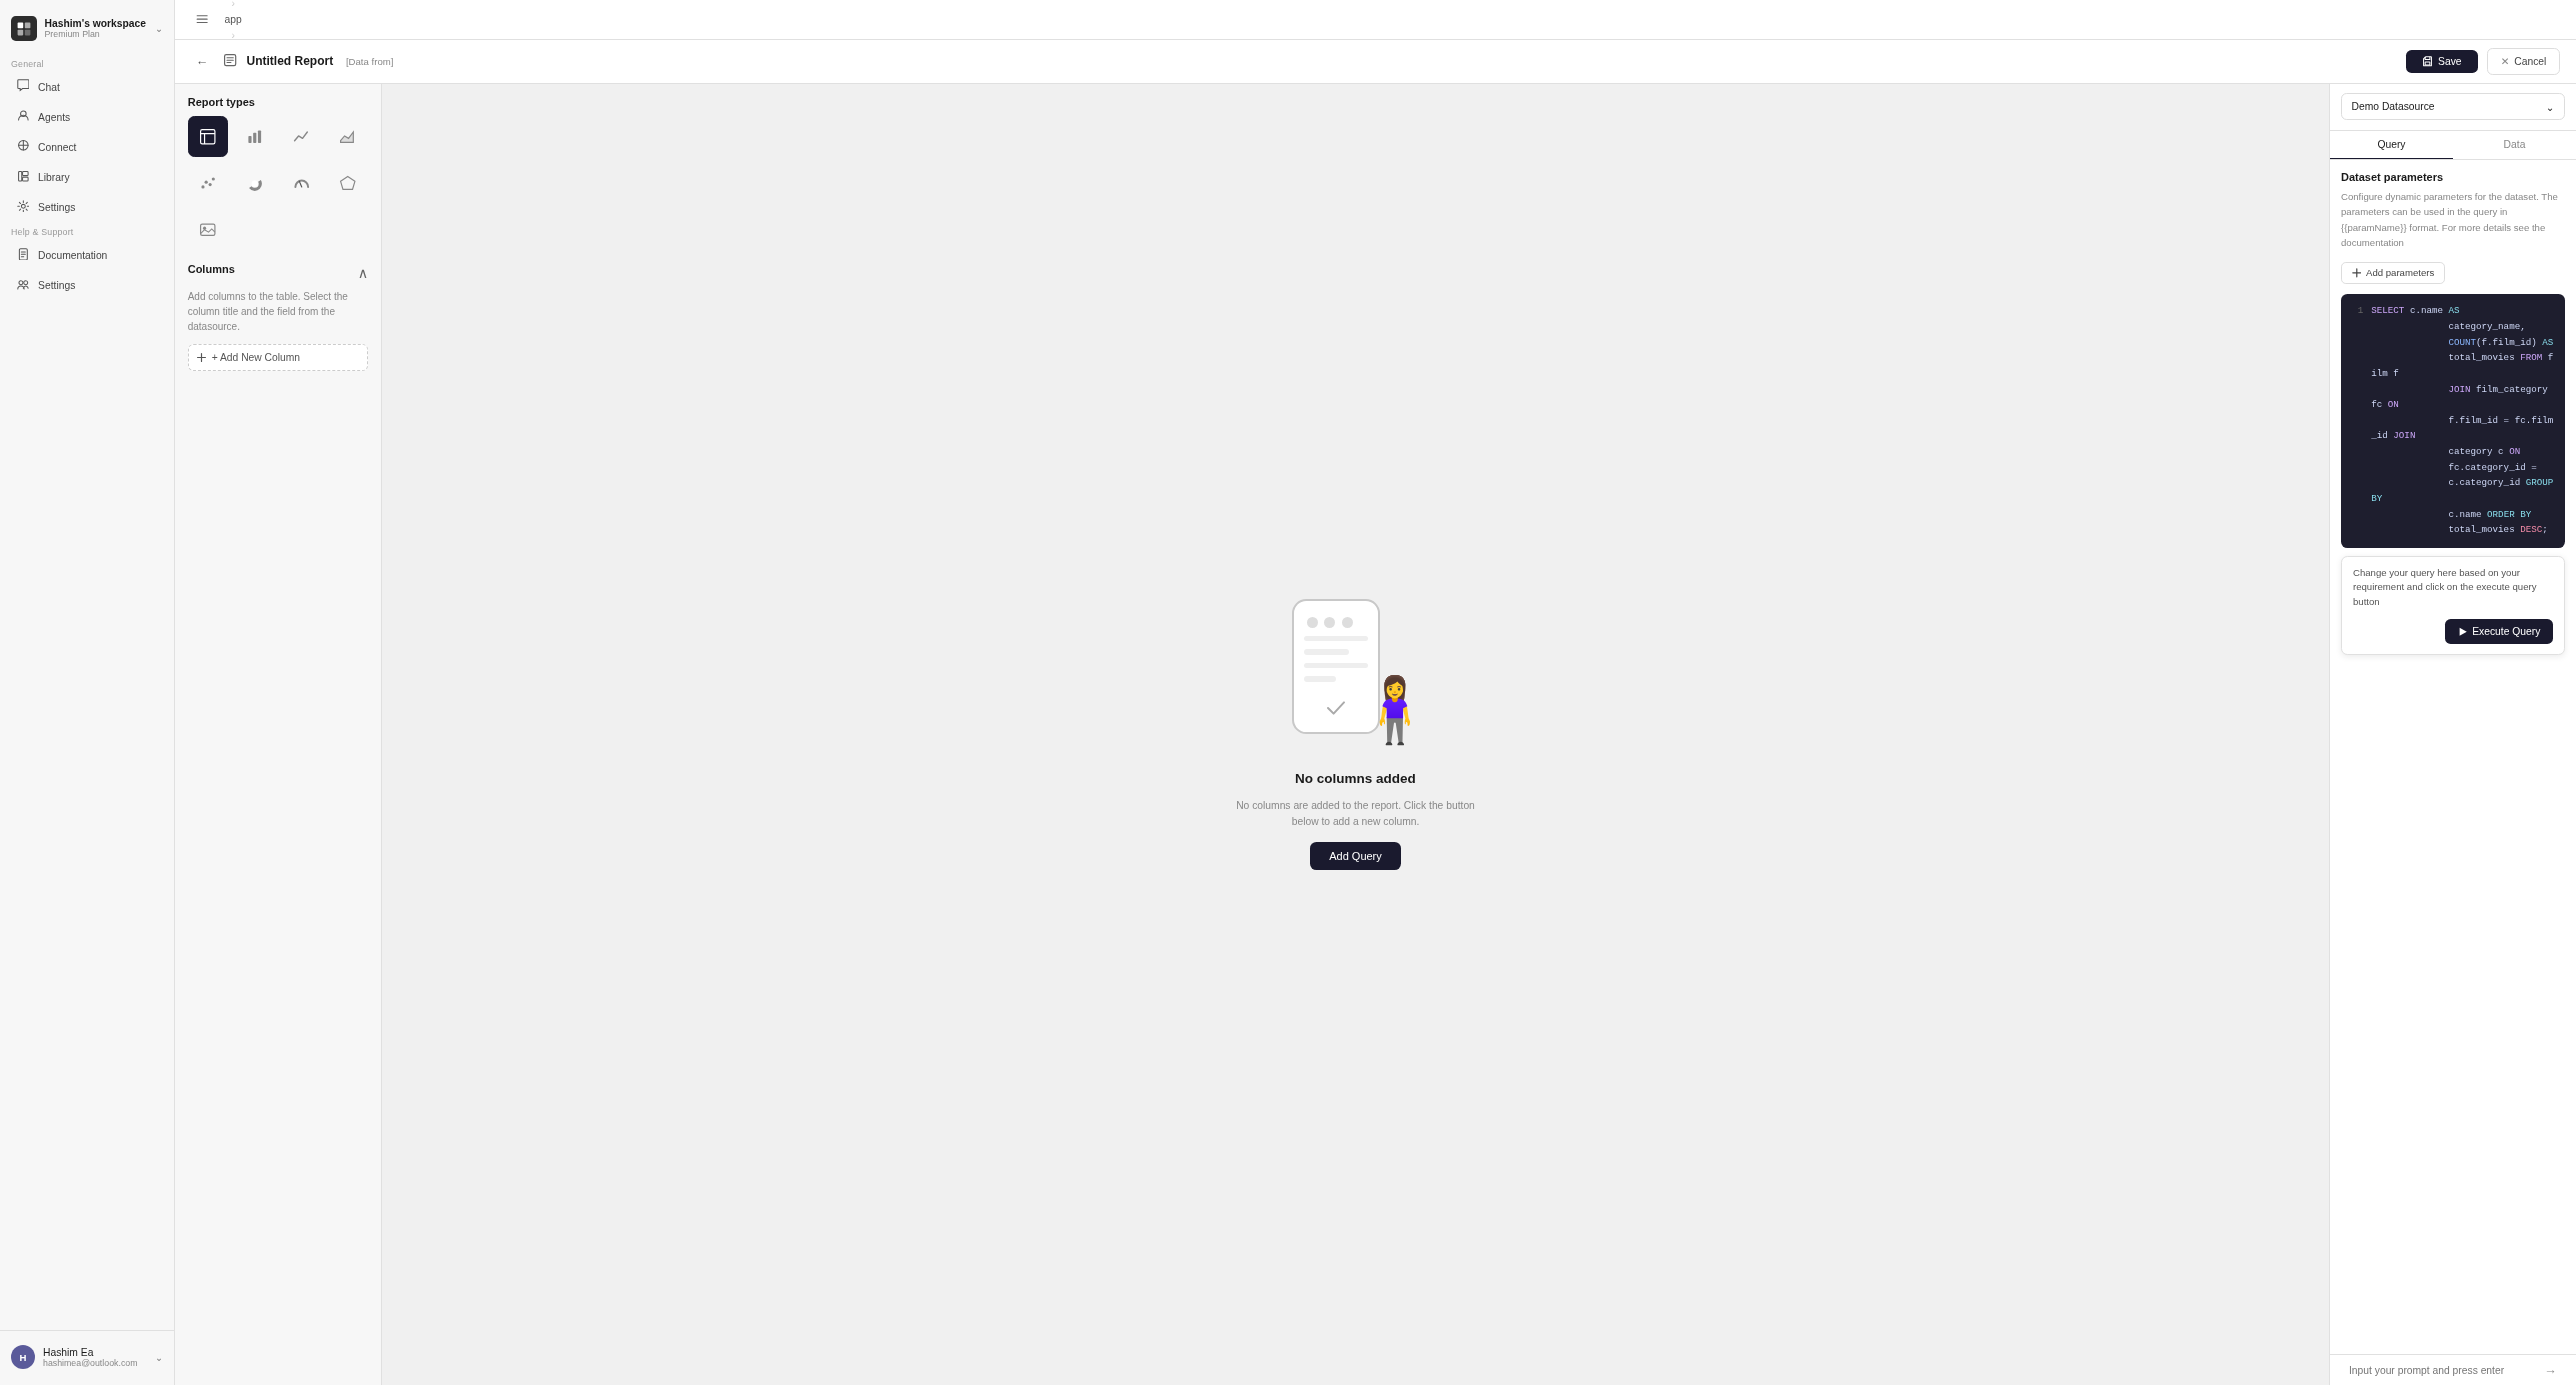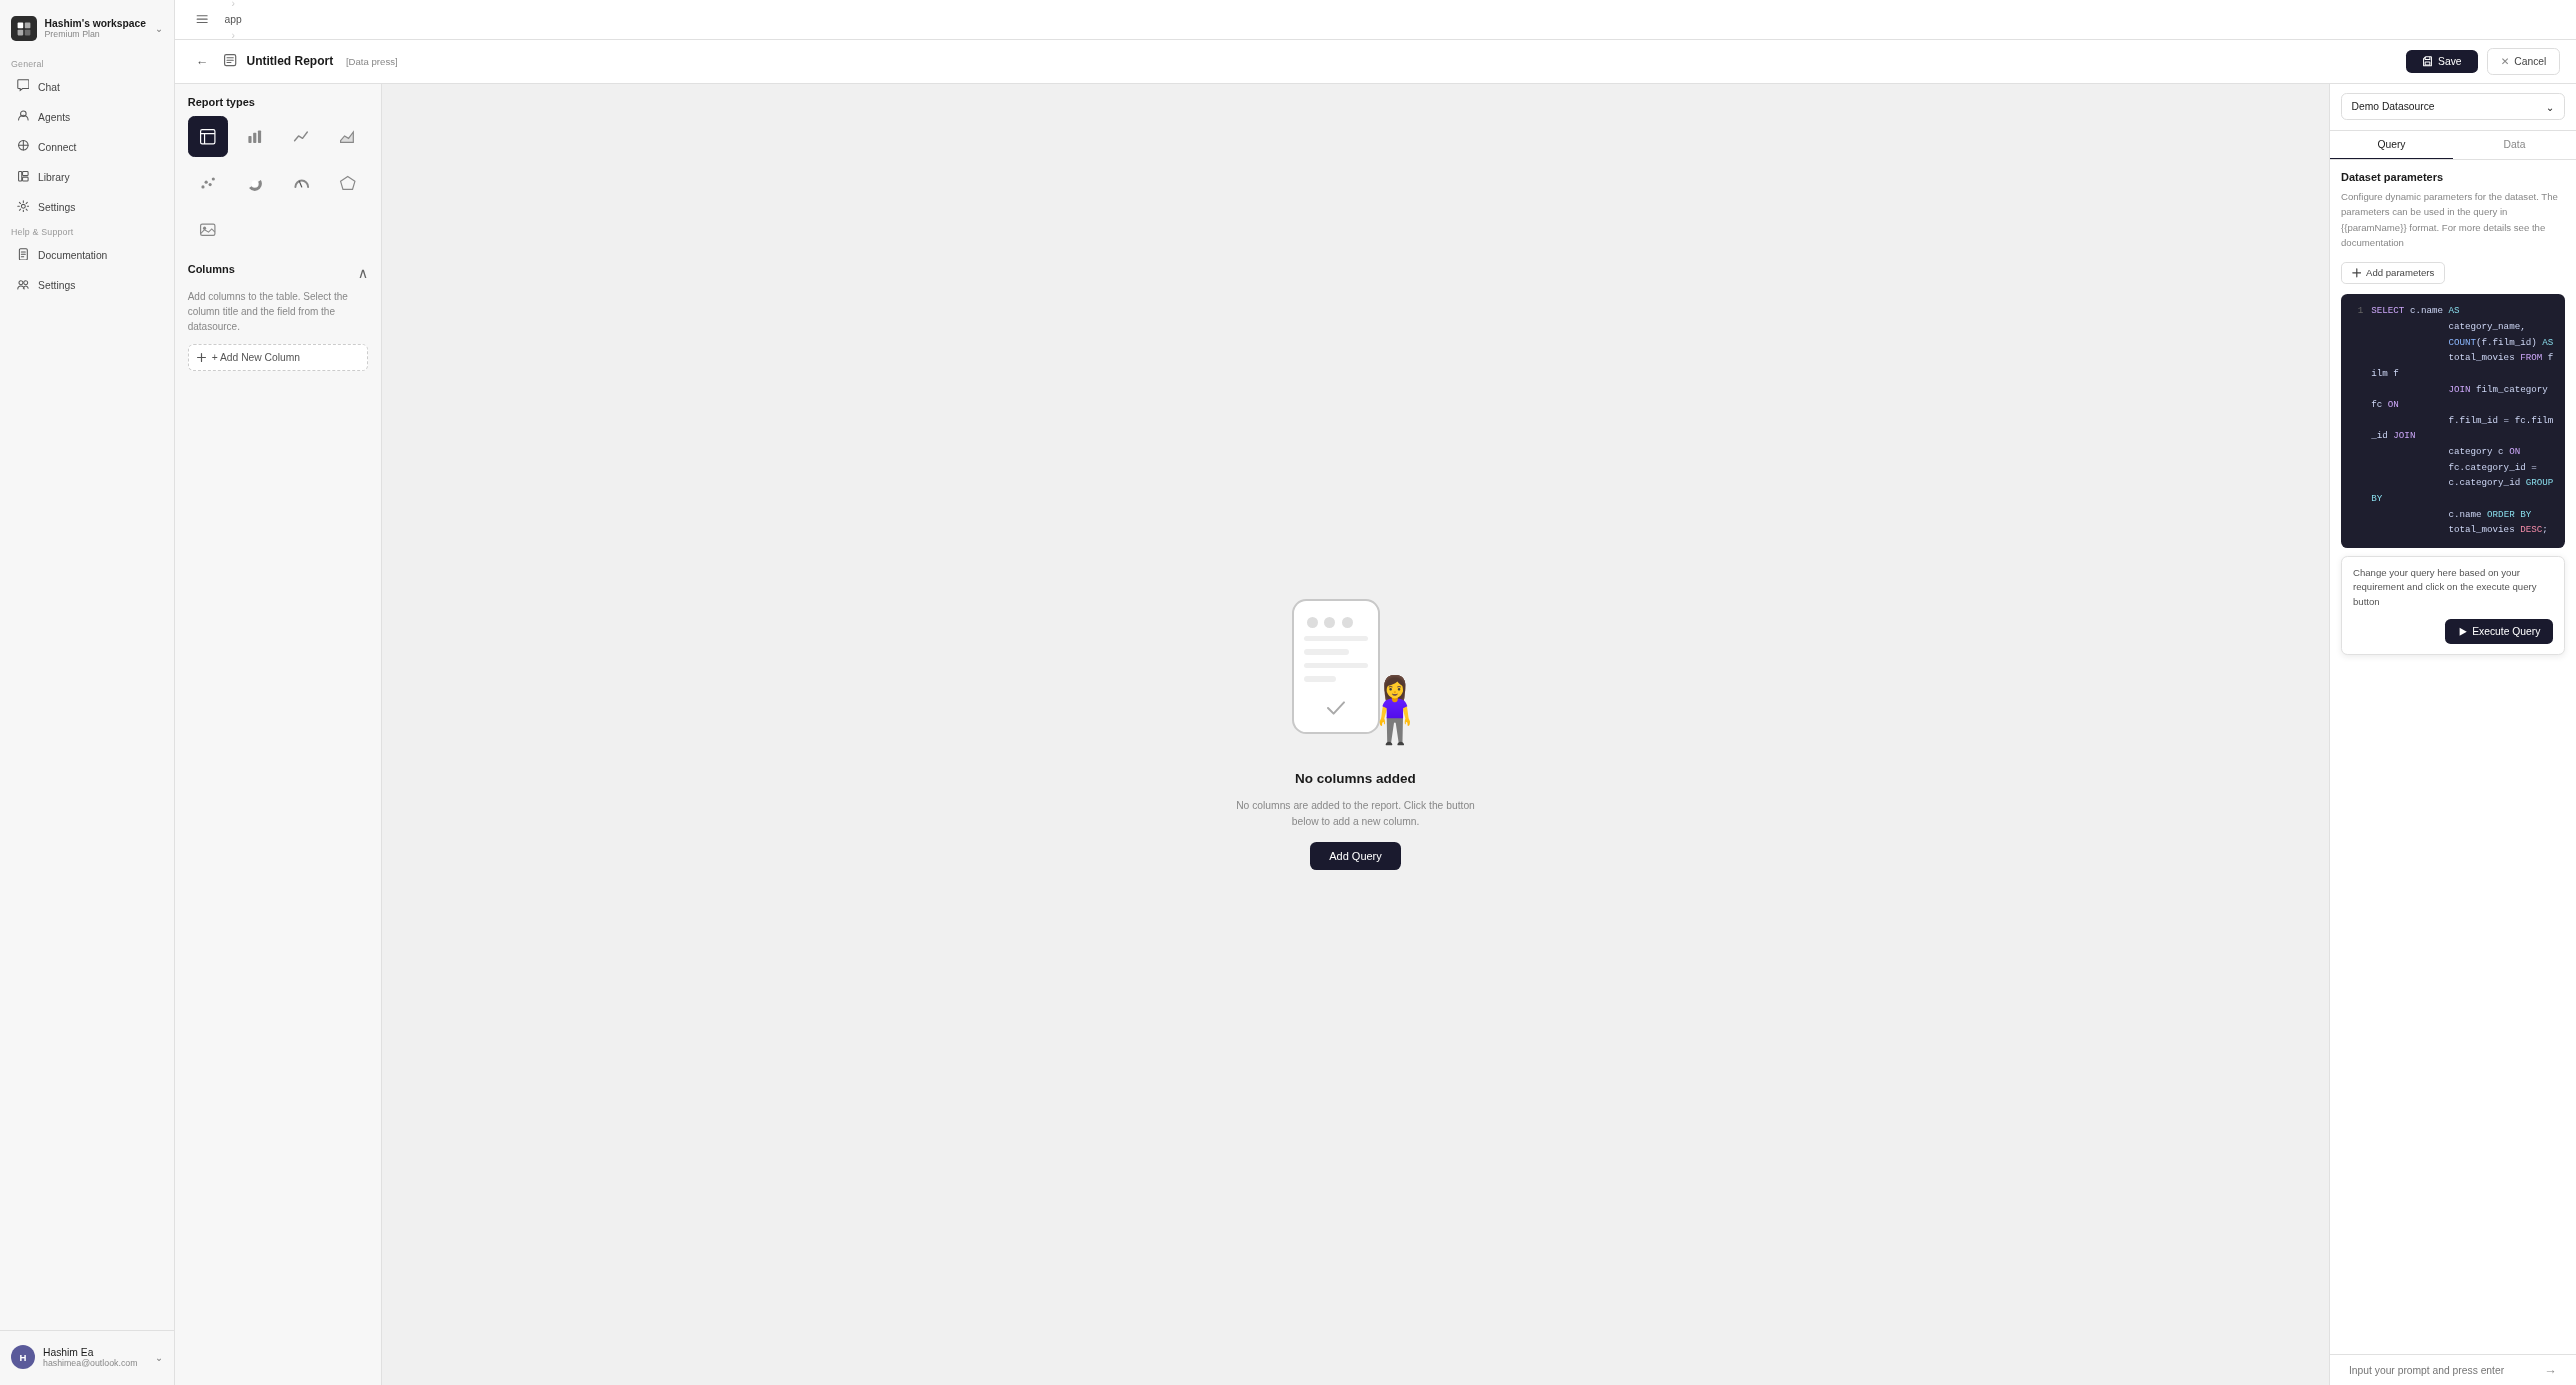--- a/index.html
+++ b/index.html
@@ -224,21 +224,21 @@
 
   <div class="report-header">
     <div class="back-btn">←</div>
     <span class="report-title-icon">
       <svg width="14.3" height="14.3" viewBox="0 0 18 18" fill="none">
           <rect x="2" y="2" width="14" height="14" rx="2" stroke="#666" stroke-width="1.5"></rect>
           <path d="M5 6h8M5 9h8M5 12h5" stroke="#666" stroke-width="1.3" stroke-linecap="round"></path>
         </svg>
     </span>
     <span class="report-title">Untitled Report</span>
-    <span class="report-tag">[Data press]</span>
+    <span class="report-tag">[Data from]</span>
     <div class="header-spacer"></div>
     <button class="save-btn">
       <svg width="11" height="11" viewBox="0 0 14 14" fill="none">
           <path d="M2 12V3.5L5 1h6.5c.28 0 .5.22.5.5V12c0 .28-.22.5-.5.5H2.5c-.28 0-.5-.22-.5-.5z" stroke="white" stroke-width="1.3"></path>
           <path d="M4 1v3.5h6V1" stroke="white" stroke-width="1.3"></path>
           <rect x="4" y="7.5" width="6" height="4" rx="0.5" stroke="white" stroke-width="1.3"></rect>
         </svg>
       <span>Save</span>
     </button>
     <button class="cancel-btn">

